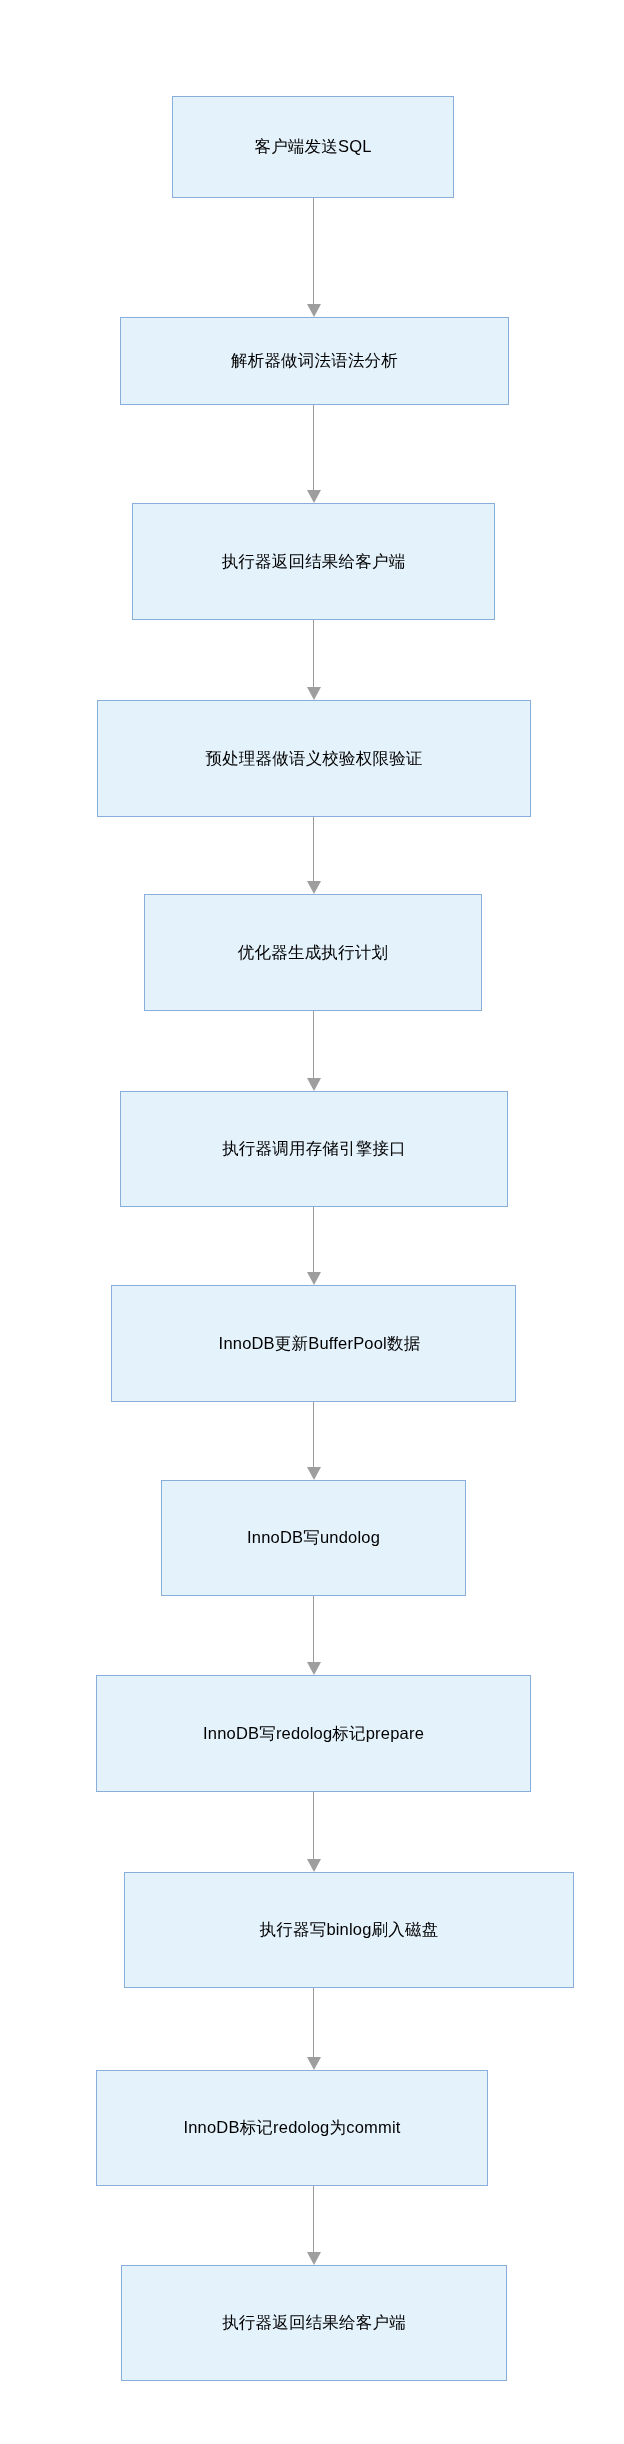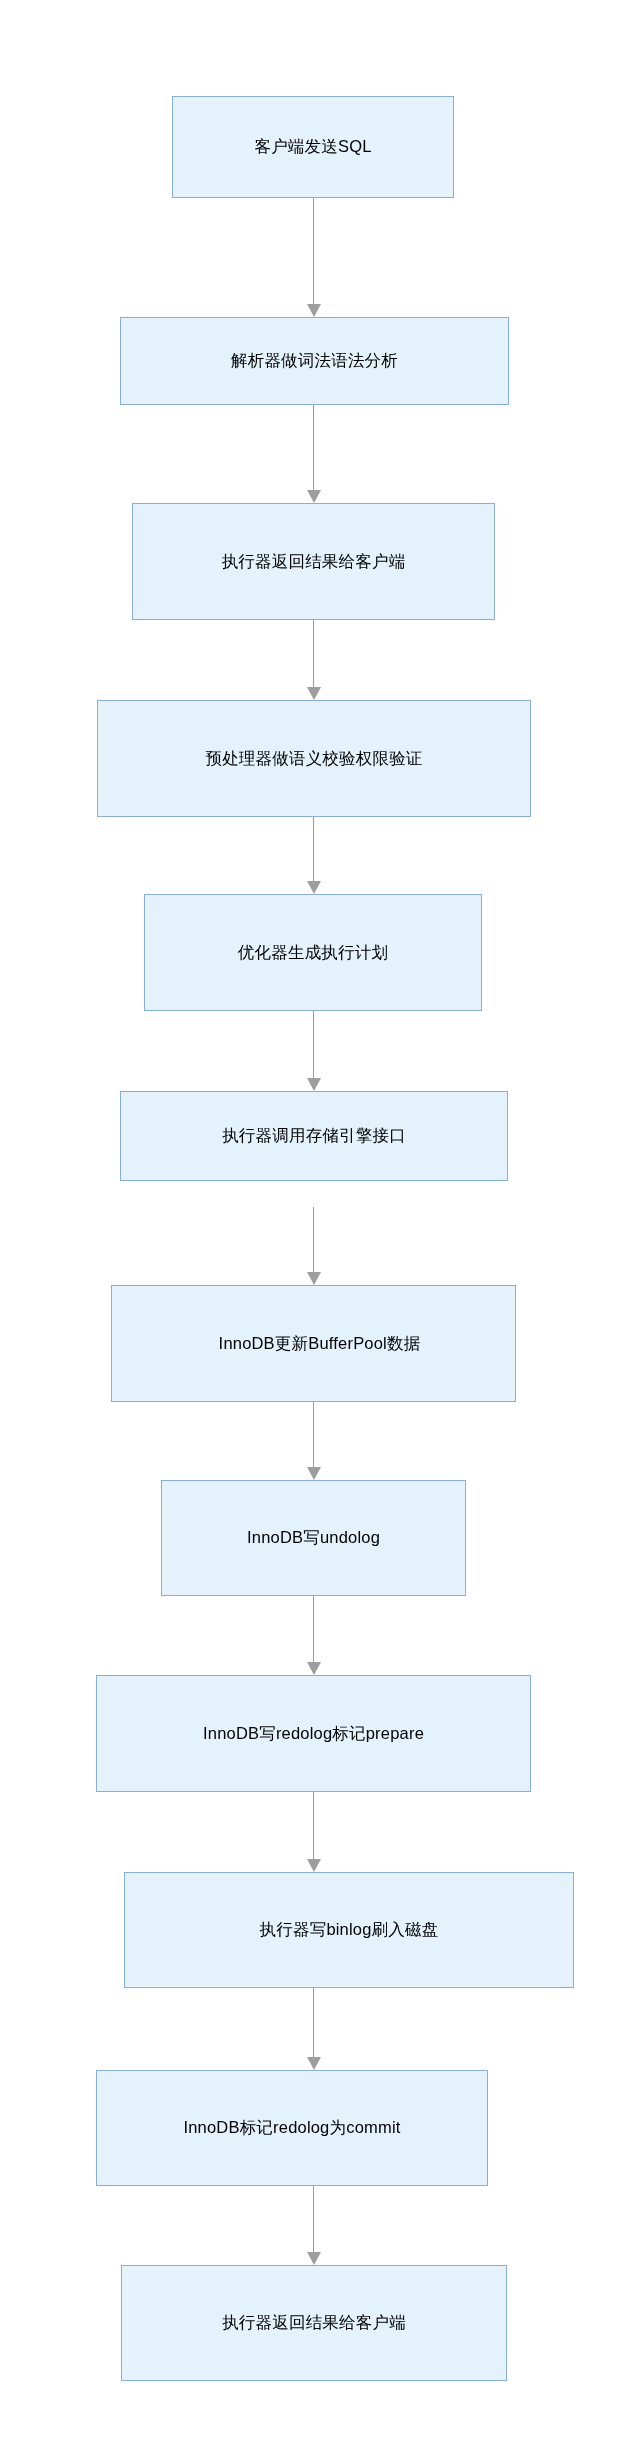--- a/index.html
+++ b/index.html
@@ -96,21 +96,21 @@
     </div>
     <div class="node" style="left: 132px; top: 503px; width: 363px; height: 117px;">
       <span class="node-label">执行器返回结果给客户端</span>
     </div>
     <div class="node" style="left: 97px; top: 700px; width: 434px; height: 117px; text-align: center;">
       <span class="node-label">预处理器做语义校验权限验证</span>
     </div>
     <div class="node" style="left: 144px; top: 894px; width: 338px; height: 117px;">
       <span class="node-label">优化器生成执行计划</span>
     </div>
-    <div class="node" style="left: 120px; top: 1091px; width: 388px; height: 90px;">
+    <div class="node" style="left: 120px; top: 1091px; width: 388px; height: 116px;">
       <span class="node-label">执行器调用存储引擎接口</span>
     </div>
     <div class="node" style="left: 111px; top: 1285px; width: 405px; height: 117px; padding-left: 12px;">
       <span class="node-label">InnoDB更新BufferPool数据</span>
     </div>
     <div class="node" style="left: 161px; top: 1480px; width: 305px; height: 116px;">
       <span class="node-label">InnoDB写undolog</span>
     </div>
     <div class="node" style="left: 96px; top: 1675px; width: 435px; height: 117px;">
       <span class="node-label">InnoDB写redolog标记prepare</span>

